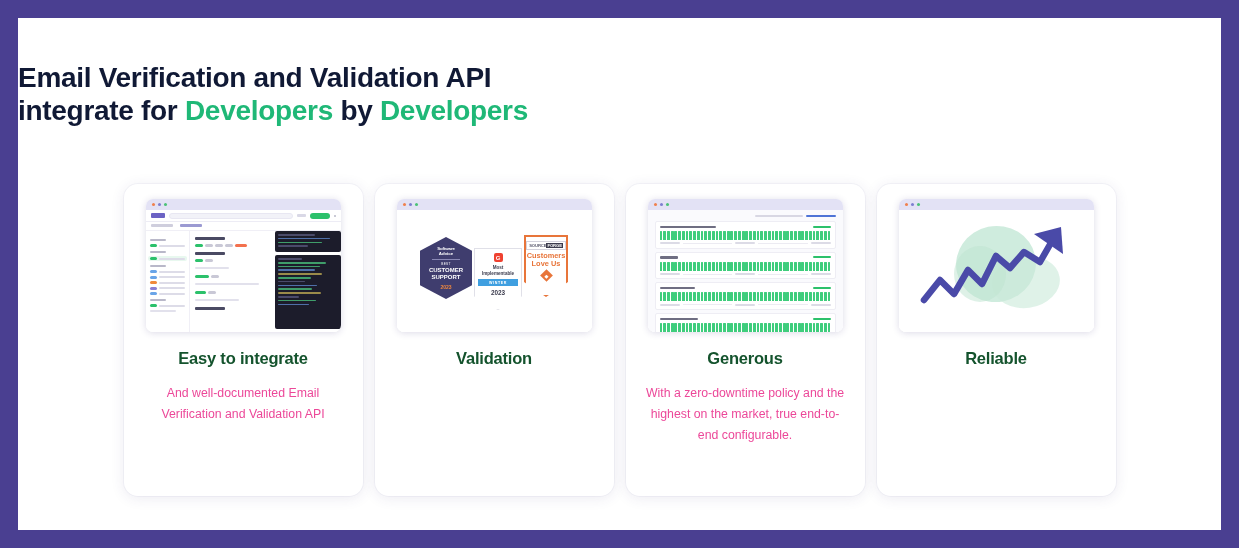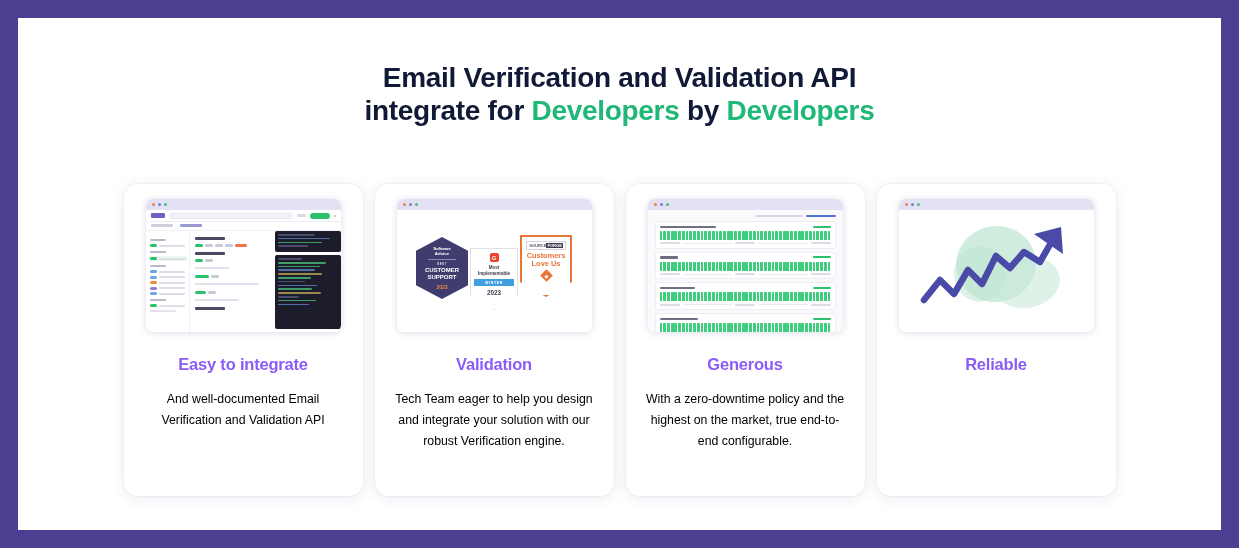--- a/index.html
+++ b/index.html
@@ -12,21 +12,20 @@
 
   .page-frame {
     position: absolute;
     left: 18px; top: 18px;
     width: 1203px; height: 512px;
     background: #ffffff;
   }
 
   
   .heading {
-    text-align: center;
     padding-top: 44px;
     font-size: 28px;
     font-weight: bold;
     line-height: 1.17;
     letter-spacing: -0.3px;
     color: #101935;
   }
   .heading .accent { color: #1fb877; }
 
   
@@ -43,31 +42,31 @@
     min-height: 312px;
     background: #ffffff;
     border-radius: 14px;
     box-shadow: 0 2px 14px rgba(60,50,120,.10), 0 0 0 1px rgba(70,60,130,.045);
     padding: 15px 15px 26px 15px;
     display: flex;
     flex-direction: column;
     align-items: center;
   }
   .card-title {
-    margin-top: 23px;
+    margin-top: 17px;
     font-size: 16.5px;
     font-weight: bold;
-    color: #8b5cf6;
+    color: #14532d;
     letter-spacing: -0.2px;
   }
   .card-text {
     margin-top: 15px;
     font-size: 12.3px;
     line-height: 1.72;
-    color: #000000;
+    color: #ec4899;
     text-align: center;
     max-width: 205px;
   }
 
   
   .mock {
     width: 195px;
     height: 133px;
     border-radius: 7px;
     overflow: hidden;
@@ -145,21 +144,21 @@
     display:flex;flex-direction:column;align-items:center;padding:4px 2px;gap:1px;
     box-shadow:0 1px 4px rgba(0,0,0,.12);
   }
   .g2-mark{width:9px;height:9px;border-radius:2px;background:#ef4130;color:#fff;
            font-size:6px;font-weight:bold;display:flex;align-items:center;justify-content:center;}
   .bdg-shield .s1{font-size:4.6px;font-weight:bold;color:#3b3b4d;text-align:center;line-height:1.12;margin-top:2px;}
   .bdg-shield .strip{width:40px;background:#3f9fe0;color:#fff;font-size:3.6px;font-weight:bold;
                      text-align:center;letter-spacing:.6px;padding:1.4px 0;margin-top:2px;}
   .bdg-shield .s2{font-size:6.4px;font-weight:bold;color:#3b3b4d;margin-top:2px;}
 
-  .bdg-sf { width:52px;height:62px;background:#fff;border:2px solid #e8753a;
+  .bdg-sf { width:44px;height:62px;background:#fff;border:2px solid #e8753a;
             clip-path: polygon(0 0,100% 0,100% 76%,50% 100%,0 76%);
             display:flex;flex-direction:column;align-items:center;padding:4px 3px;}
   .sf-top{font-size:4.2px;font-weight:bold;letter-spacing:-.1px;border:.8px solid #d4d3dd;
           padding:1px 2px;display:flex;}
   .sf-top .a{color:#5a5a6e;} .sf-top .b{background:#3b3b4d;color:#fff;padding:0 1px;}
   .sf-cust{color:#e8753a;font-size:7.4px;font-weight:bold;line-height:1.08;text-align:center;margin-top:2px;}
   .sf-dia{width:9px;height:9px;background:#e8753a;transform:rotate(45deg);margin-top:3px;
           display:flex;align-items:center;justify-content:center;}
   .sf-dia span{transform:rotate(-45deg);color:#fff;font-size:5px;font-weight:bold;}
 
@@ -356,21 +355,20 @@
                 <div class="sf-dia">
                     <span>◆</span>
                   </div>
               </div>
             </div>
 
           </div>
         </div>
       </div>
       <div class="card-title">Validation</div>
-      <div class="card-text">Tech Team eager to help you design and integrate your solution with our robust Verification engine.</div>
     </div>
 
     <div class="card">
       <div class="mock">
         <div class="mock-bar">
           <span class="dot r"></span>
           <span class="dot y"></span>
           <span class="dot g"></span>
         </div>
         <div class="mock-body">

